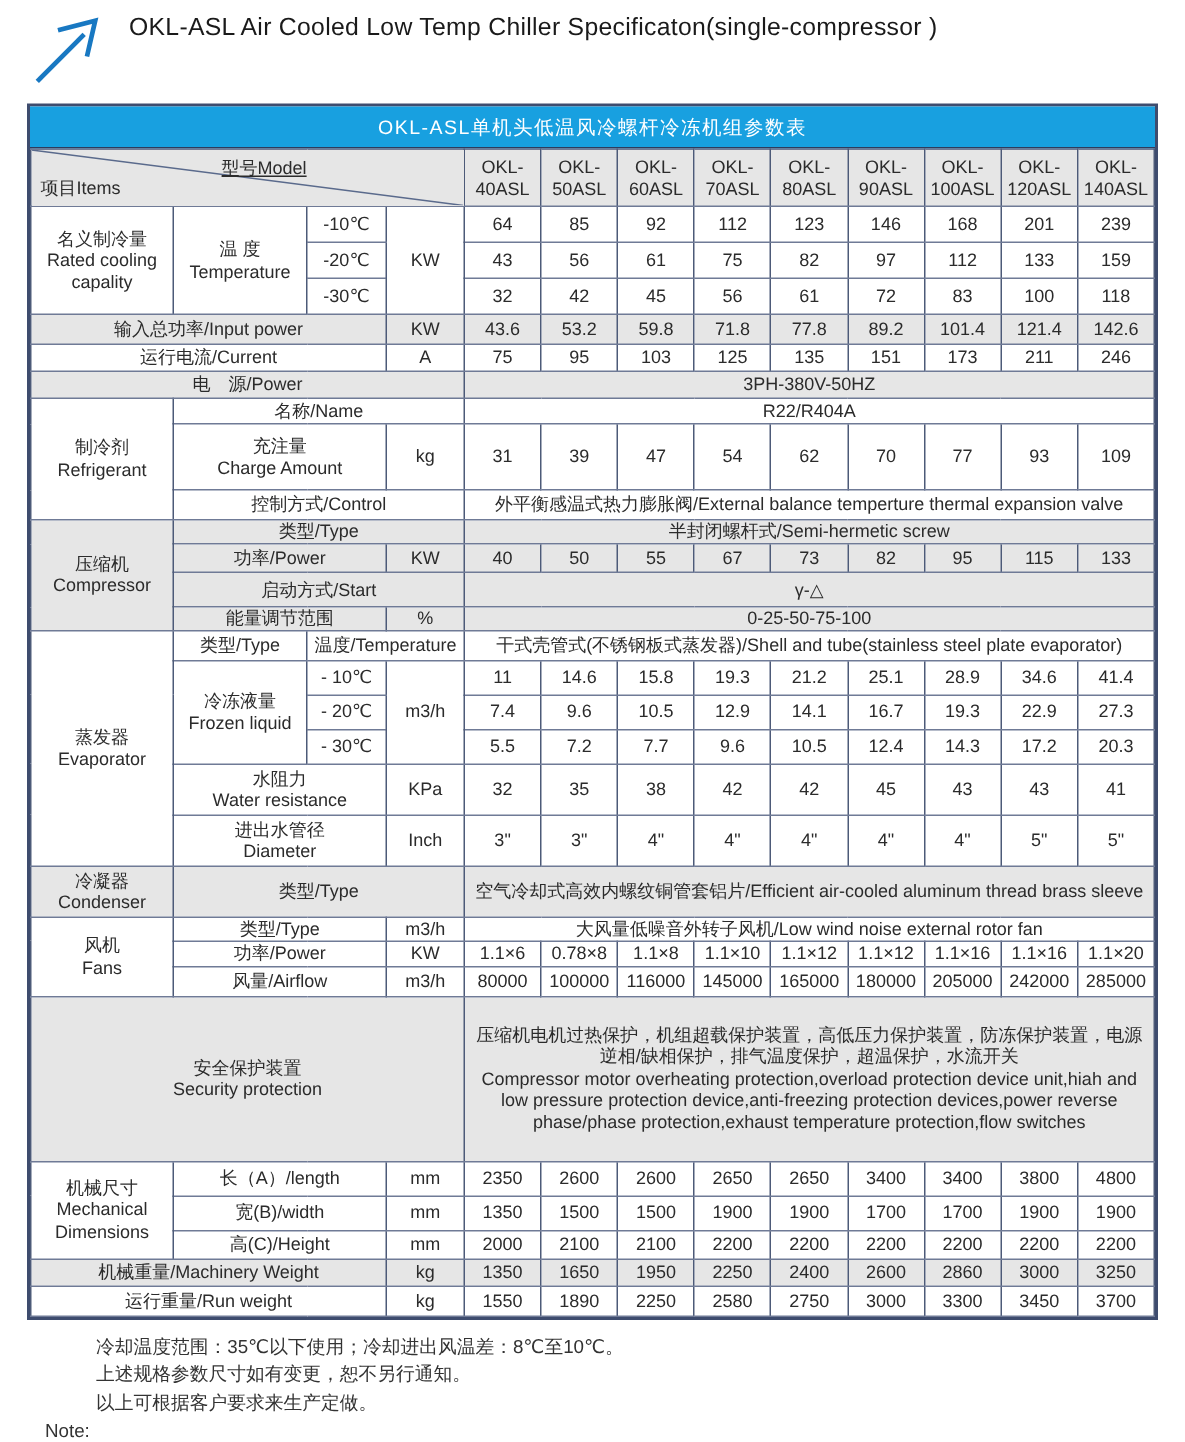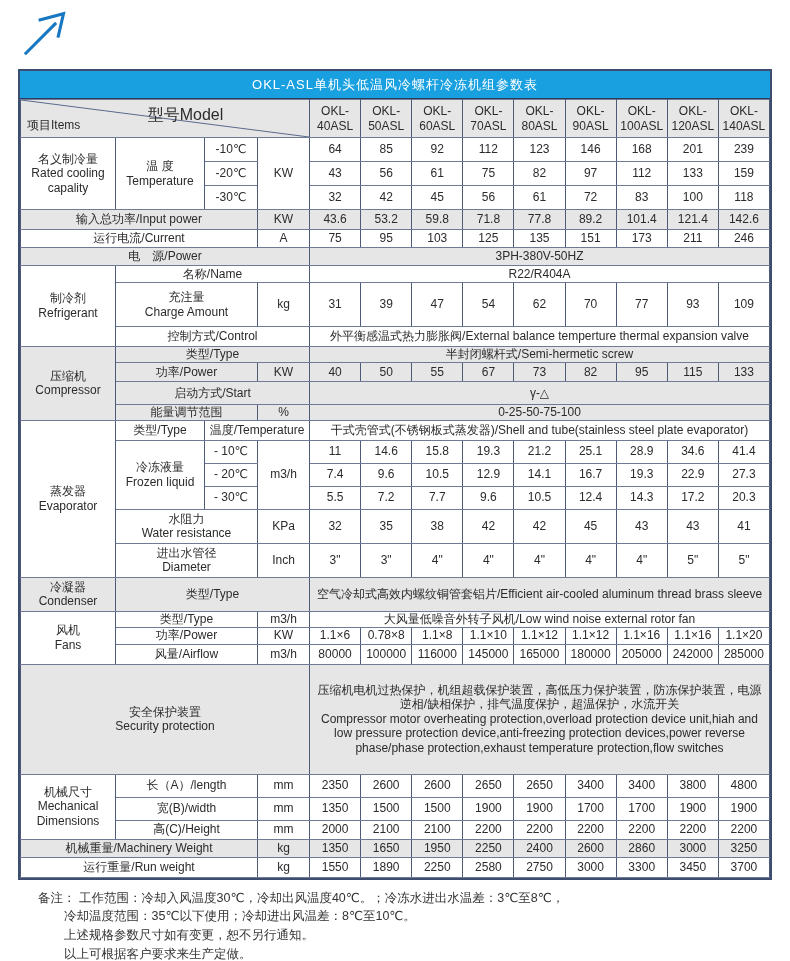--- a/index.html
+++ b/index.html
@@ -20,39 +20,40 @@
           text-align:center;font-size:13px;letter-spacing:1px;border-bottom:1px solid #2d3c5e;}
   table.spec{width:100%;border-collapse:collapse;table-layout:fixed;}
   table.spec td{border:1px solid #6f7a96;border-left:1px solid #4d5a78;border-right:1px solid #4d5a78;
                 text-align:center;vertical-align:middle;font-size:12px;line-height:1.22;
                 padding:0 3px;overflow:hidden;}
   tr.shade td{background:#e6e6e6;}
   td.al{text-align:left;padding:3px 7px;line-height:1.5;}
   td.corner{position:relative;padding:0;}
   .corner-svg{position:absolute;left:0;top:0;width:100%;height:100%;}
   .corner .items{position:absolute;left:6px;bottom:4px;font-size:12px;}
-  .corner .model{position:absolute;left:44%;top:5px;font-size:16px;}
+  .corner .model{position:absolute;left:44%;top:5px;font-size:12px;text-decoration:underline;}
 
   
   .notes{margin:9px 0 0 30px;font-size:12.5px;color:#333;line-height:1.5;}
   .nl-0{margin-left:8px;}
   .nl-ind{margin-left:34px;}
   .nl-note{margin-left:0;}
 </style>
 </head>
 <body>
 
 <div class="page">
 
   <div class="masthead">
     <svg class="arrow" viewBox="0 0 52 50" fill="none">
       <path d="M3 47 L37 13" stroke="#1878c2" stroke-width="3.4"></path>
       <path d="M18 10 L45 3 L39 29" stroke="#1878c2" stroke-width="3.4" fill="none" stroke-linejoin="miter"></path>
     </svg>
     <div class="titles">
+      <div class="title-en">OKL-ASL Air Cooled Low Temp Chiller Specificaton(single-compressor )</div>
     </div>
   </div>
 
   <div class="table-wrap">
     <div class="banner">OKL-ASL单机头低温风冷螺杆冷冻机组参数表</div>
     <table class="spec">
       <colgroup>
         <col style="width:95px">
           <col style="width:89px">
           <col style="width:53px">
@@ -379,21 +380,20 @@
             <td>3000</td>
             <td>3300</td>
             <td>3450</td>
             <td>3700</td>
           </tr>
         </tbody>
     </table>
   </div>
 
   <div class="notes">
-    <div class="nl-0">备注：  工作范围：冷却入风温度30℃，冷却出风温度40℃。；冷冻水进出水温差：3℃至8℃，</div>
     <div class="nl-ind">冷却温度范围：35℃以下使用；冷却进出风温差：8℃至10℃。</div>
     <div class="nl-ind">上述规格参数尺寸如有变更，恕不另行通知。</div>
     <div class="nl-ind">以上可根据客户要求来生产定做。</div>
     <div class="nl-note">Note:</div>
 
   </div>
 
 </div>
 
 </body></html>

